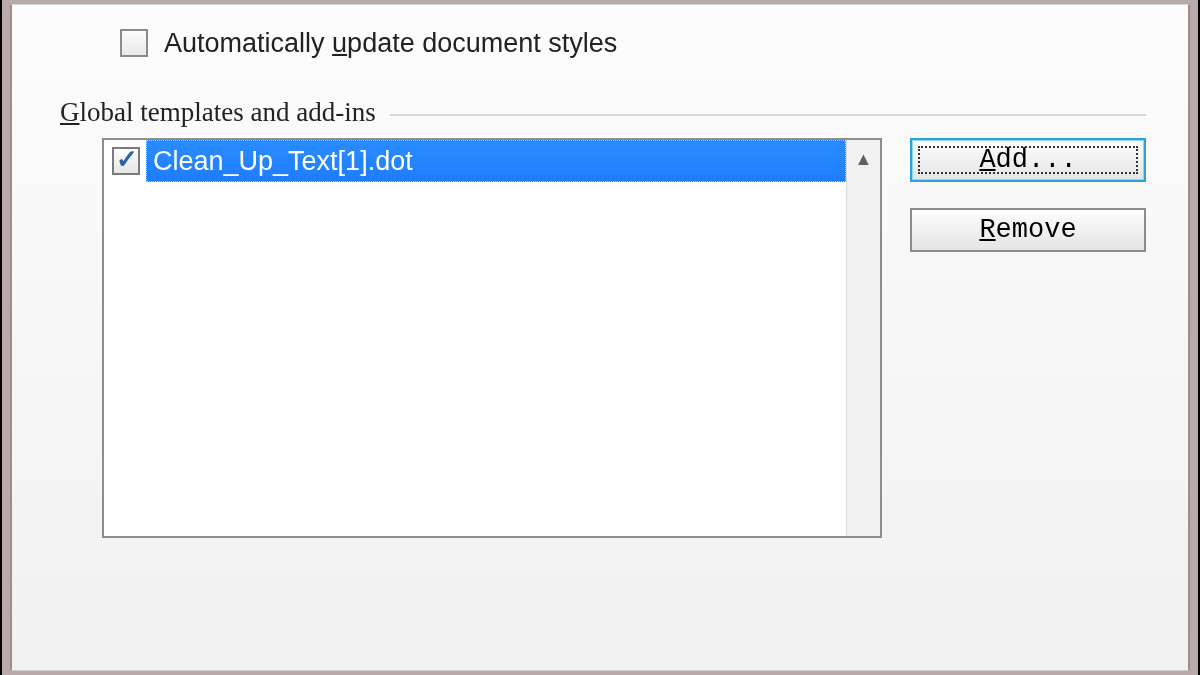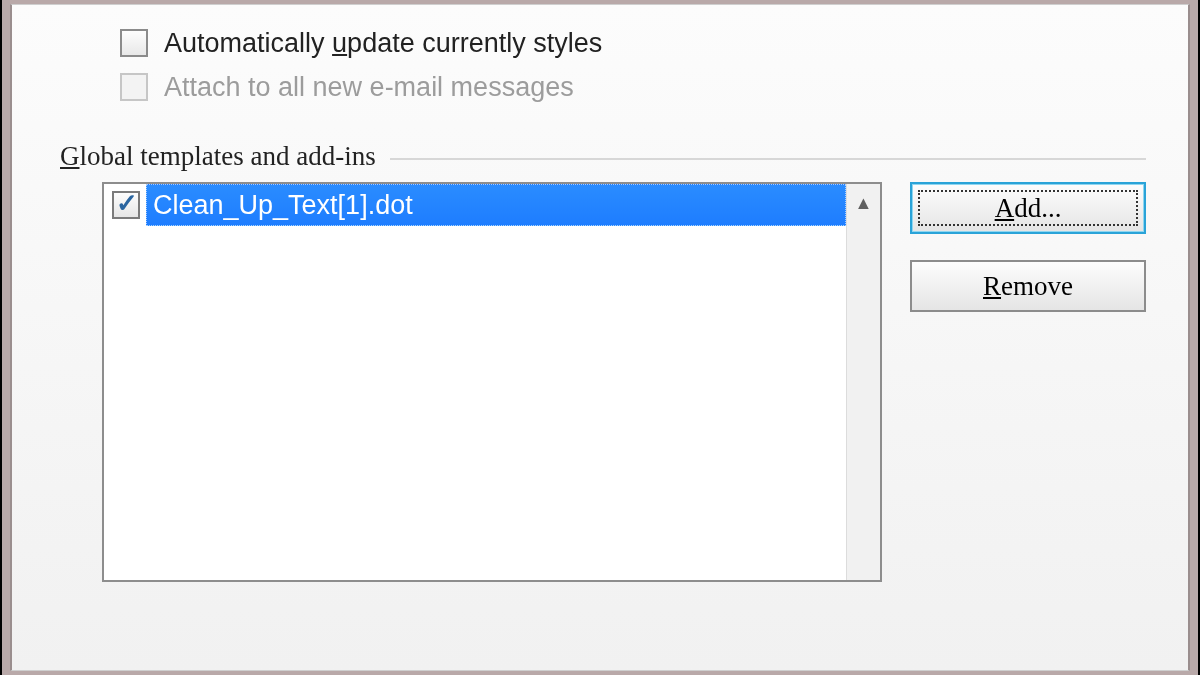--- a/index.html
+++ b/index.html
@@ -152,25 +152,25 @@
   .scroll-track { flex:1; }
 
   .button-col {
     display: flex;
     flex-direction: column;
     gap: 26px;
     padding-top: 0;
     width: 236px;
   }
   .btn {
-    height: 52px;
+    height: 44px;
     border: 2px solid #8c8c8c;
     background: linear-gradient(#fdfdfd,#e5e5e5);
     font-size: 27px;
-    font-family: Liberation Serif, serif;
+    font-family: Liberation Mono, monospace;
     cursor: default;
     position: relative;
     display: flex;
     align-items: center;
     justify-content: center;
   }
   .btn.focused {
     border: 2px solid #2aa3d8;
     box-shadow: 0 0 0 1px #8fd6f0 inset;
   }
@@ -185,28 +185,24 @@
 </head>
 <body>
 
 <div class="outer">
   <div class="window-frame">
     <div class="inner-frame">
 
       <div class="checkbox-row">
         <div class="checkbox"></div>
         <span class="cb-label">
-          <span>Automatically </span><span class="u">u</span><span>pdate currently styles</span>
+          <span>Automatically </span><span class="u">u</span><span>pdate document styles</span>
         </span>
       </div>
 
-      <div class="checkbox-row">
-        <div class="checkbox disabled"></div>
-        <span class="cb-label disabled">Attach to all new e-mail messages</span>
-      </div>
 
       <div class="section-header">
         <span class="title">
           <span class="u">G</span><span>lobal templates and add-ins</span>
         </span>
         <div class="rule"></div>
       </div>
 
 
       <div class="content-row">

